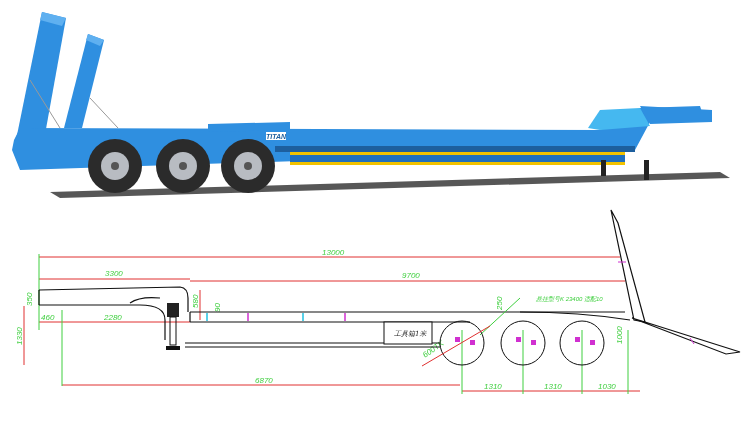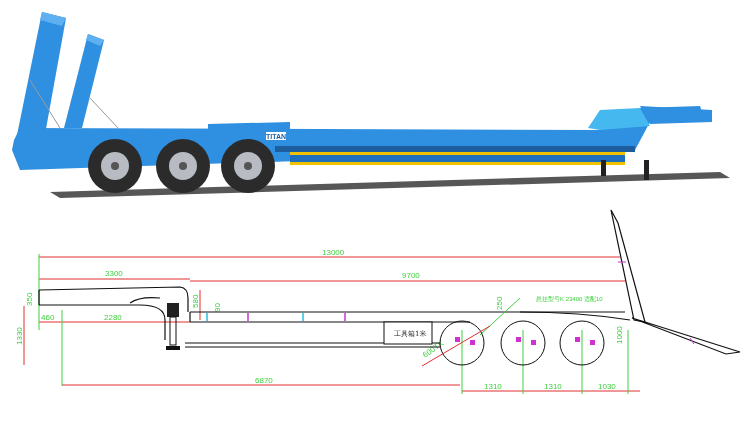--- a/index.html
+++ b/index.html
@@ -1,17 +1,17 @@
 <!DOCTYPE html>
 <html><head>
 <meta charset="utf-8">
 <style>
   html,body{margin:0;padding:0;background:#fff;}
   body{width:750px;height:430px;position:relative;overflow:hidden;font-family:"Liberation Sans",sans-serif;}
-  #photo,#drawing{position:absolute;left:0;width:690px;}
+  #photo,#drawing{position:absolute;left:0;width:690px;font-style:italic;}
   #photo{top:0;height:200px;}
   #drawing{top:200px;height:230px;}
   svg text{font-family:"Liberation Sans",sans-serif;}
   .dim{fill:#3fcf3f;font-size:8px;}
   .cn{fill:#222;font-size:7px;font-family:"DejaVu Serif",serif;}
 </style>
 </head>
 <body>
 
 <div id="photo">

